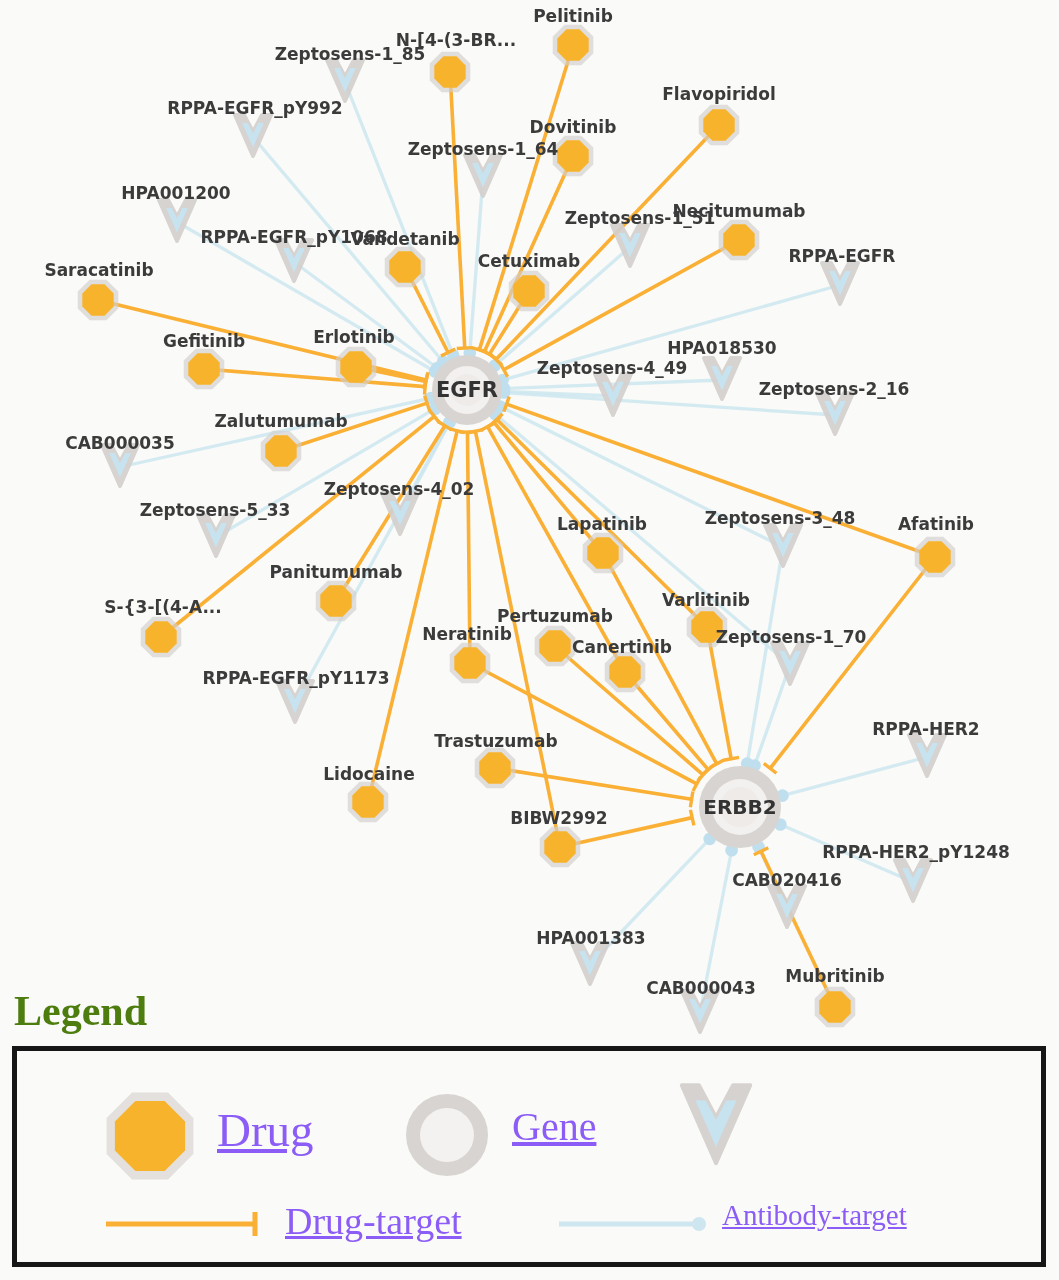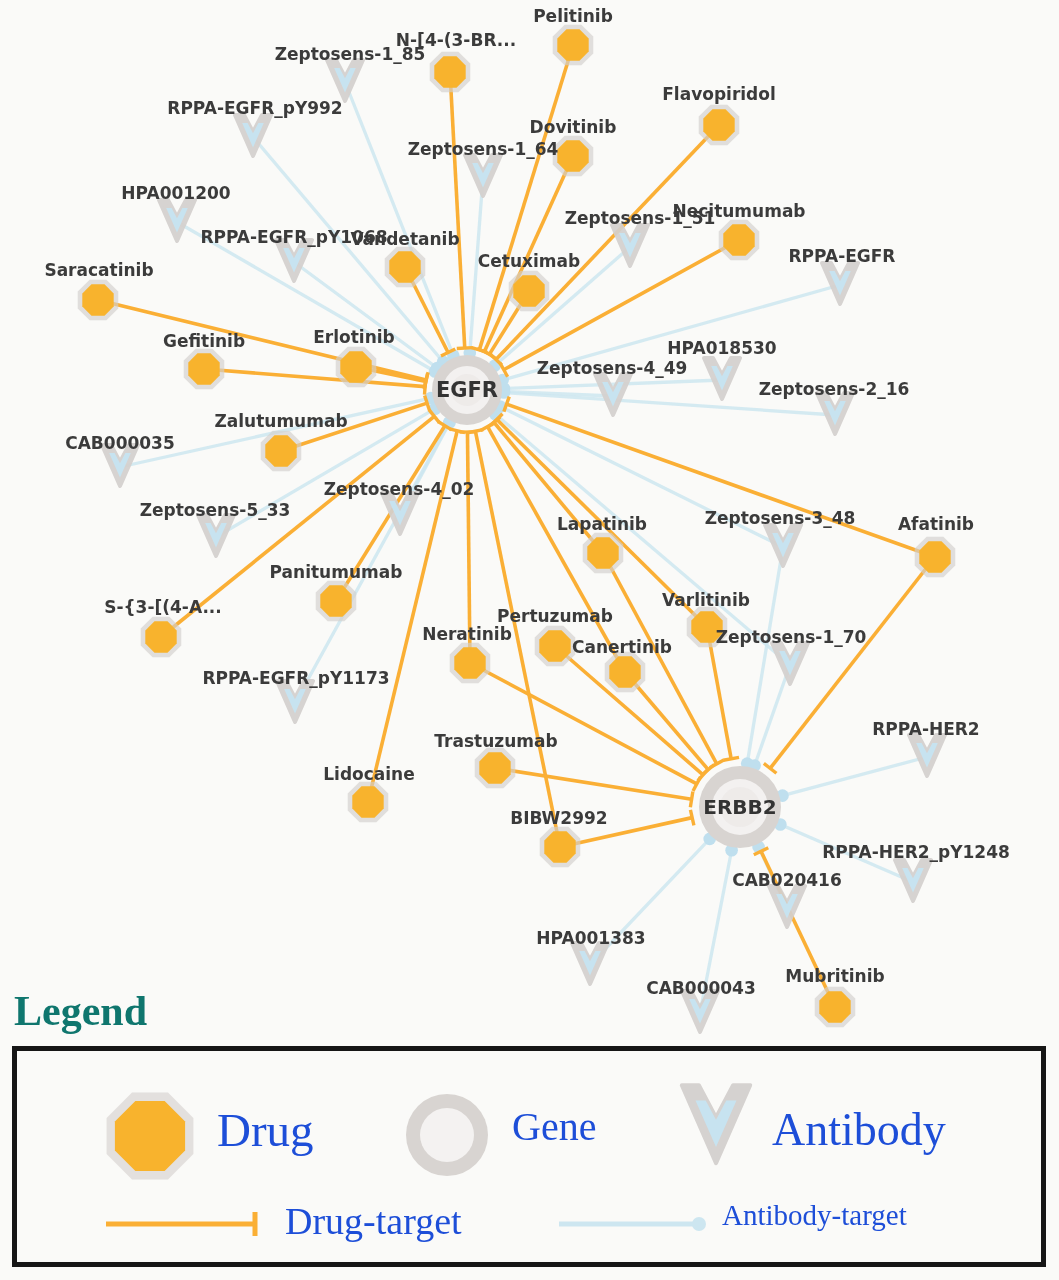--- a/index.html
+++ b/index.html
@@ -5,24 +5,24 @@
   html,body{margin:0;padding:0;background:#FAFAF8;}
   body{width:1059px;height:1280px;position:relative;overflow:hidden;
        font-family:"DejaVu Sans", sans-serif;}
   #canvas{position:absolute;left:0;top:0;width:1059px;height:1280px;}
   #net{position:absolute;left:0;top:0;}
   .node-label{font-family:"DejaVu Sans",sans-serif;font-weight:700;fill:#3B3B3B;}
   .gene-label{font-family:"DejaVu Sans",sans-serif;font-weight:700;fill:#333333;}
 
   
   #legend-title{position:absolute;left:14px;top:988px;font-family:"Liberation Serif",serif;
-      font-weight:700;font-size:42px;color:#0f766e;line-height:1.1;}
+      font-weight:700;font-size:42px;color:#4d7c0f;line-height:1.1;}
   #legend-box{position:absolute;left:12px;top:1046px;width:1034px;height:221px;
       border:5px solid #161616;box-sizing:border-box;background:#FAFAF8;}
-  .labs{position:absolute;font-family:"Liberation Serif",serif;color:#1d4ed8;white-space:nowrap;}
+  .labs{position:absolute;font-family:"Liberation Serif",serif;color:#8b5cf6;white-space:nowrap;text-decoration:underline;}
   .sw{position:absolute;display:block;}
 </style>
 </head>
 <body>
 
 <div id="canvas">
   <svg id="net" width="1059" height="1280" viewBox="0 0 1059 1280">
       <g>
         <line x1="345" y1="82" x2="453.37416117749024" y2="355.6003413333361" stroke="#CDE6F0" stroke-width="3.3" stroke-opacity="0.85"></line>
         <line x1="253" y1="137" x2="443.10514280910985" y2="361.7504725733869" stroke="#CDE6F0" stroke-width="3.3" stroke-opacity="0.85"></line>
@@ -382,21 +382,20 @@
     <svg class="sw" style="left:380px;top:34px" width="100" height="100" viewBox="-50 -50 100 100">
       <circle r="41" fill="#D8D4D1"></circle>
       <circle r="27" fill="#F4F2F1"></circle>
     </svg>
     <span class="labs" style="left:495px;top:52px;font-size:40px">Gene</span>
 
     <svg class="sw" style="left:652px;top:24px" width="94" height="104" viewBox="-47 -52 94 104">
       <polygon points="-34.2,-41.8 0,36.1 34.2,-41.8 17.1,-41.8 0,-9.5 -17.1,-41.8" fill="#D4D0CE" stroke="#D4D0CE" stroke-width="4" stroke-linejoin="round" opacity="0.95"></polygon>
       <polygon points="-20.5,-26.6 0,20.1 20.5,-26.6 10.3,-26.6 0,-7.2 -10.3,-26.6" fill="#C7E3F0"></polygon>
     </svg>
-    <span class="labs" style="left:755px;top:52px;font-size:46px">Antibody</span>
 
     <svg class="sw" style="left:85px;top:158px" width="175" height="30" viewBox="0 0 175 30">
       <line x1="4" y1="15" x2="153" y2="15" stroke="#FAAF35" stroke-width="5"></line>
       <line x1="153" y1="3" x2="153" y2="27" stroke="#FAAF35" stroke-width="5"></line>
     </svg>
     <span class="labs" style="left:268px;top:148px;font-size:38px">Drug-target</span>
 
     <svg class="sw" style="left:538px;top:158px" width="160" height="30" viewBox="0 0 160 30">
       <line x1="4" y1="15" x2="142" y2="15" stroke="#CDE6F0" stroke-width="5"></line>
       <circle cx="144" cy="15" r="7" fill="#CDE6F0"></circle>

